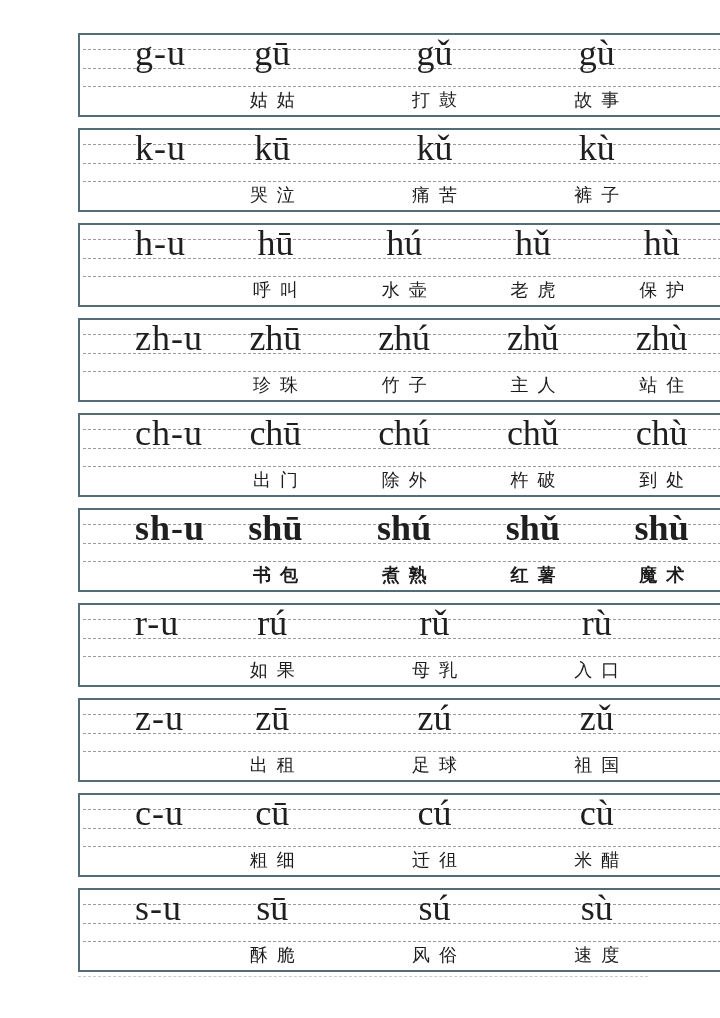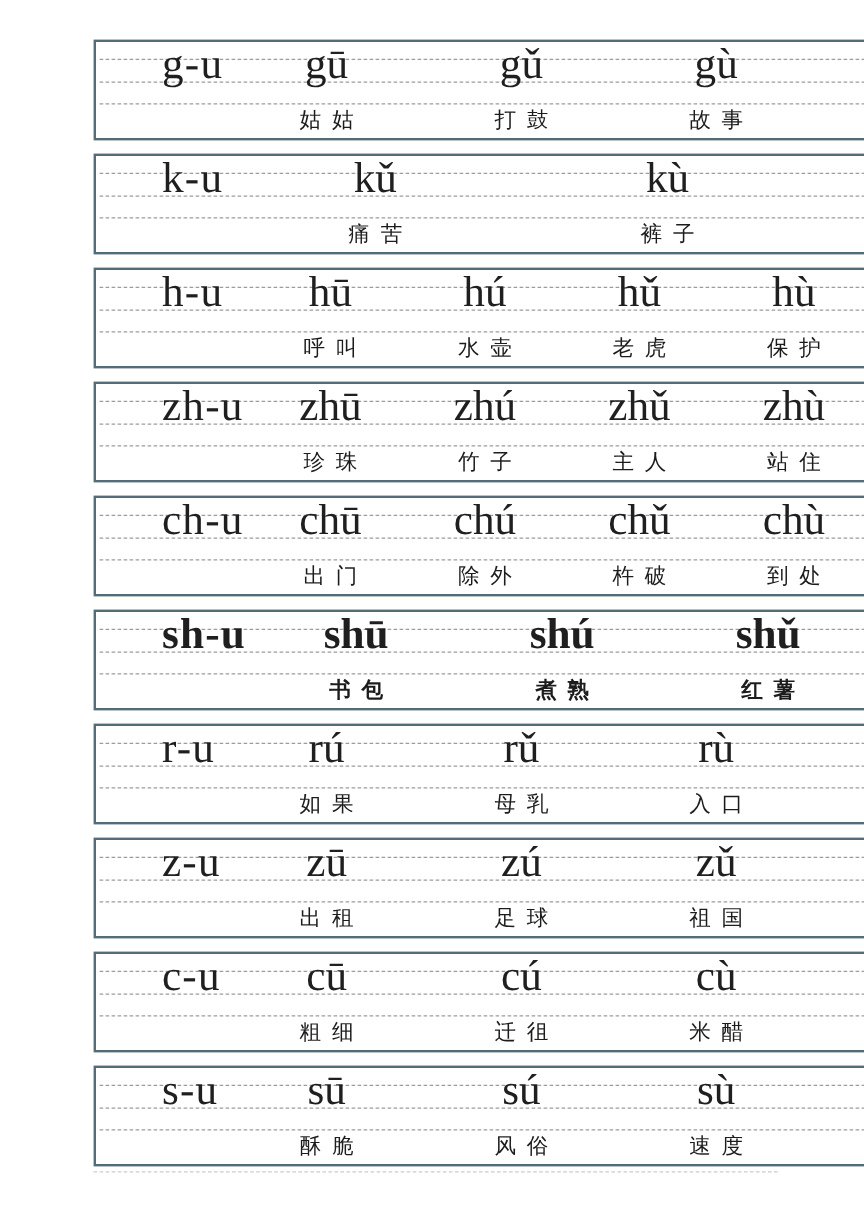--- a/index.html
+++ b/index.html
@@ -120,20 +120,24 @@
     </div>
   </div>
 
   <div class="section-box" style="top: 128px;">
     <div class="guide-line g1"></div>
     <div class="guide-line g2"></div>
     <div class="guide-line g3"></div>
     <div class="content">
       <div class="section-label">k-u</div>
       <div class="pairs cols-3">
+  <div class="pair">
+    <div class="syllable">kū</div>
+    <div class="word">哭泣</div>
+  </div>
 
   <div class="pair">
     <div class="syllable">kǔ</div>
     <div class="word">痛苦</div>
   </div>
 
   <div class="pair">
     <div class="syllable">kù</div>
     <div class="word">裤子</div>
   </div>
@@ -246,20 +250,24 @@
   <div class="pair">
     <div class="syllable">shú</div>
     <div class="word">煮熟</div>
   </div>
 
   <div class="pair">
     <div class="syllable">shǔ</div>
     <div class="word">红薯</div>
   </div>
 
+  <div class="pair">
+    <div class="syllable">shù</div>
+    <div class="word">魔术</div>
+  </div>
 </div>
     </div>
   </div>
 
   <div class="section-box" style="top: 603px; font-family: Liberation Serif, serif;">
     <div class="guide-line g1"></div>
     <div class="guide-line g2"></div>
     <div class="guide-line g3"></div>
     <div class="content">
       <div class="section-label">r-u</div>

